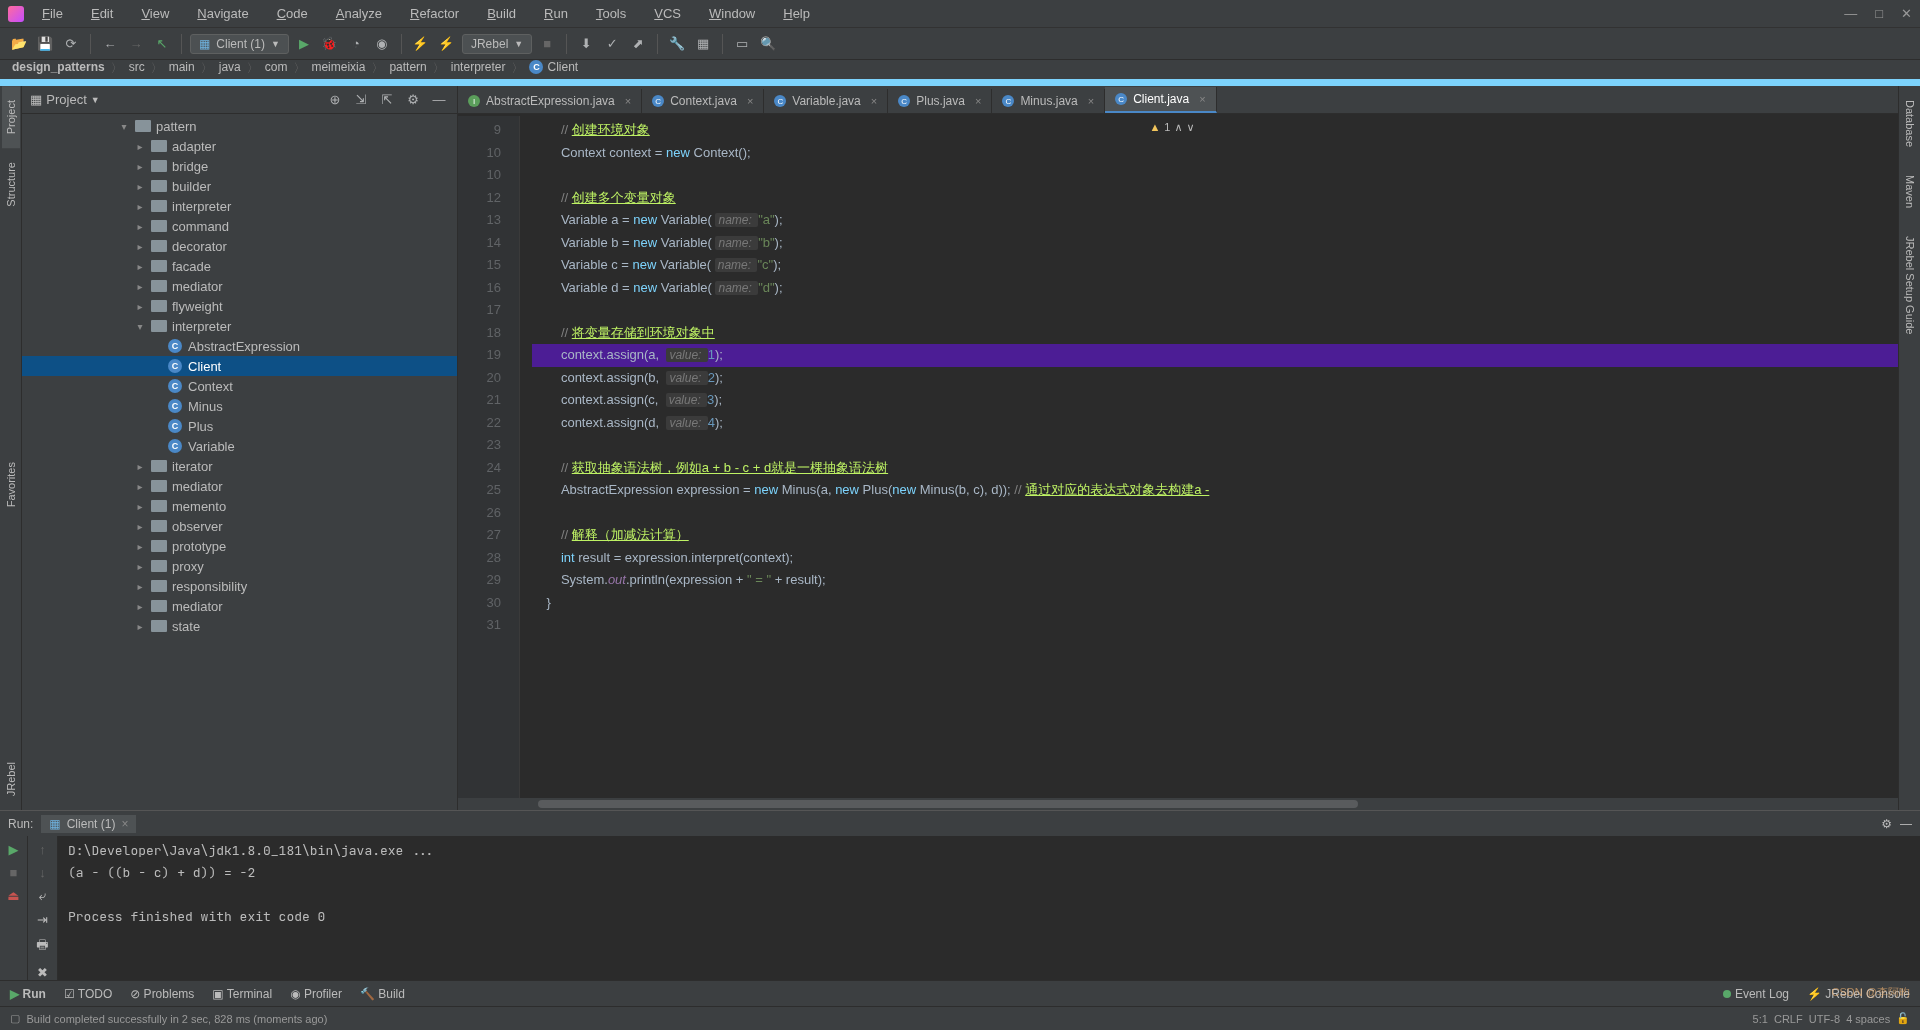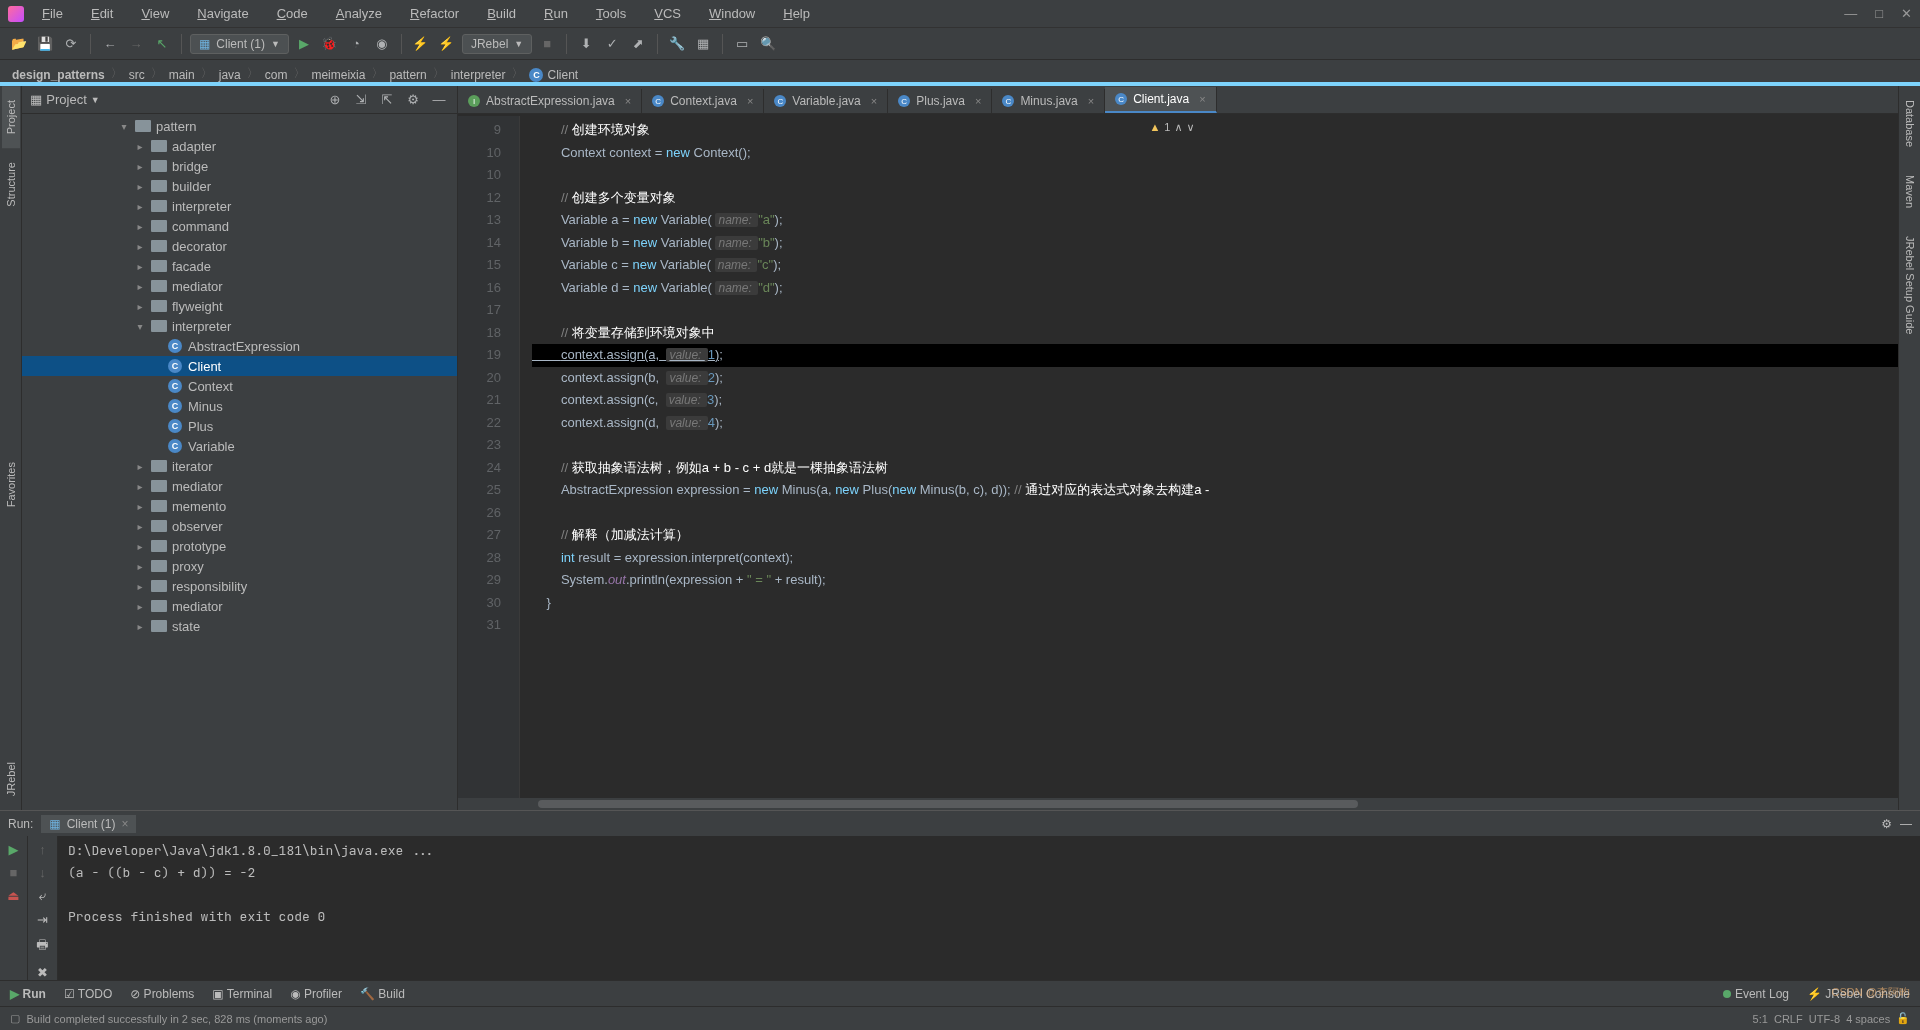--- a/index.html
+++ b/index.html
@@ -8,21 +8,21 @@
 .titlebar .logo { width:16px; height:16px; background:linear-gradient(135deg,#ff6b9d,#c44dff); border-radius:3px; margin-right:10px; }
 .menu-items { display:flex; gap:12px; }
 .menu-item { padding:3px 8px; cursor:pointer; }
 .menu-item u { text-decoration:underline; }
 .title-center { flex:1; text-align:center; color:#888; }
 .win-controls { display:flex; gap:18px; margin-left:auto; color:#999; }
 .toolbar { height:32px; background:#3c3f41; display:flex; align-items:center; padding:0 8px; gap:4px; border-bottom:1px solid #2d2d2d; }
 .tb-sep { width:1px; height:20px; background:#555; margin:0 4px; }
 .tb-btn { width:22px; height:22px; display:flex; align-items:center; justify-content:center; cursor:pointer; color:#afb1b3; }
 .tb-dropdown { background:#4c5052; border:1px solid #5e6060; border-radius:3px; padding:2px 8px; display:flex; align-items:center; gap:6px; font-size:12px; }
-.breadcrumb { height:26px; background:#3c3f41; display:flex; align-items:flex-end; padding:0 10px; font-size:12px; color:#bbb; border-bottom:4px solid #7dd3fc; }
+.breadcrumb { height:26px; background:#3c3f41; display:flex; align-items:flex-start; padding:0 10px; font-size:12px; color:#bbb; border-bottom:7px solid #7dd3fc; }
 .breadcrumb span { margin:0 2px; }
 .breadcrumb .sep { color:#666; margin:0 4px; }
 .breadcrumb .bold { font-weight:bold; }
 .main-area { display:flex; height:calc(100% - 28px - 32px - 26px - 26px - 24px - 170px); }
 .left-gutter { width:22px; background:#3c3f41; border-right:1px solid #2d2d2d; display:flex; flex-direction:column; align-items:center; }
 .vtab { writing-mode:vertical-rl; transform:rotate(180deg); padding:14px 3px; font-size:11px; cursor:pointer; color:#bbb; }
 .vtab.active { background:#4e5254; }
 .project-panel { width:436px; background:#3c3f41; border-right:1px solid #2d2d2d; display:flex; flex-direction:column; }
 .panel-header { height:28px; display:flex; align-items:center; padding:0 8px; border-bottom:1px solid #2d2d2d; gap:6px; }
 .panel-header .title { display:flex; align-items:center; gap:4px; }
@@ -40,26 +40,26 @@
 .editor-tab { padding:5px 10px; display:flex; align-items:center; gap:6px; background:#3c3f41; border-right:1px solid #2d2d2d; font-size:12px; cursor:pointer; color:#bbb; }
 .editor-tab.active { background:#4e5254; color:#fff; border-bottom:2px solid #4a88c7; }
 .editor-tab .close { color:#888; font-size:11px; margin-left:4px; }
 .tab-ico { width:12px; height:12px; border-radius:50%; background:#4a88c7; font-size:8px; display:flex; align-items:center; justify-content:center; color:#fff; }
 .tab-ico.iface { background:#5b9e5b; }
 .code-body { flex:1; display:flex; overflow:hidden; position:relative; }
 .gutter { width:62px; background:#313335; text-align:right; padding-right:18px; color:#606366; font-family:"JetBrains Mono","Consolas",monospace; font-size:13px; line-height:22.5px; padding-top:3px; border-right:1px solid #3a3a3a; }
 .code { flex:1; font-family:"JetBrains Mono","Consolas",monospace; font-size:13px; line-height:22.5px; padding-top:3px; padding-left:12px; white-space:pre; overflow:hidden; color:#a9b7c6; }
 .code .kw { color:#7dd3fc; }
 .code .cm { color:#808080; }
-.code .cmcn { color:#ffffff; font-family:sans-serif; }
+.code .cmcn { color:#bef264; font-family:sans-serif;text-decoration:underline; }
 .code .str { color:#6a8759; }
 .code .hint { color:#787878; background:#3b3b3b; font-style:italic; padding:0 3px; border-radius:2px; font-size:12px; }
 .code .fld { color:#9876aa; font-style:italic; }
 .code .num { color:#6897bb; }
-.code .hl-line { background:#000000; display:inline-block; width:100%;text-decoration:underline; }
+.code .hl-line { background:#4c1d95; display:inline-block; width:100%; }
 .scrollbar-h { height:12px; background:#3c3f41; position:relative; }
 .scrollbar-h .thumb { position:absolute; left:80px; width:820px; height:8px; top:2px; background:#595b5d; border-radius:4px; }
 .right-gutter { width:22px; background:#3c3f41; border-left:1px solid #2d2d2d; display:flex; flex-direction:column; align-items:center; }
 .insp { width:100%; height:22px; display:flex; align-items:center; justify-content:center; gap:4px; font-size:11px; color:#bbb; }
 .warn-tri { color:#f2c55c; }
 .run-panel { height:170px; background:#2b2b2b; border-top:1px solid #555; display:flex; flex-direction:column; }
 .run-header { height:26px; background:#3c3f41; display:flex; align-items:center; padding:0 8px; gap:8px; font-size:12px; }
 .run-header .spacer { flex:1; }
 .run-body { flex:1; display:flex; }
 .run-toolbar { width:28px; background:#3c3f41; border-right:1px solid #2d2d2d; display:flex; flex-direction:column; align-items:center; gap:8px; padding-top:6px; }

